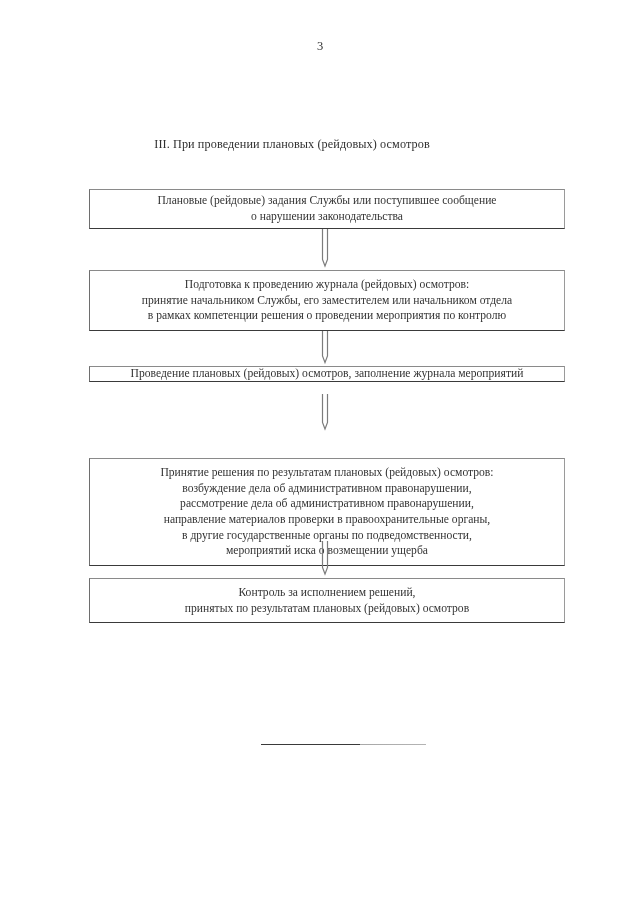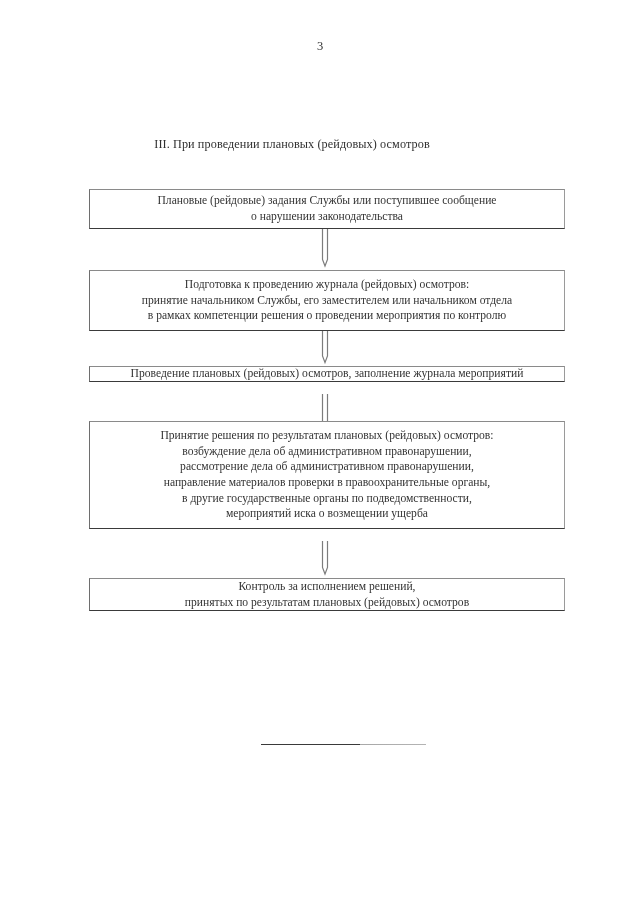--- a/index.html
+++ b/index.html
@@ -70,22 +70,22 @@
     padding: 3px 8px;
   }
   .flow-box .line {
     display: block;
     white-space: nowrap;
   }
 
   #box-1 { top: 189px;  height: 40px; }
   #box-2 { top: 270px;  height: 61px; }
   #box-3 { top: 366px;  height: 16px; }
-  #box-4 { top: 421px;  height: 108px; }
-  #box-5 { top: 578px;  height: 33px; }
+  #box-4 { top: 458px;  height: 108px; }
+  #box-5 { top: 578px;  height: 45px; }
 
   
   .connector {
     position: absolute;
     left: 314px;
     width: 22px;
   }
   .connector svg { display: block; }
 
   #conn-1 { top: 229px; height: 41px; }

